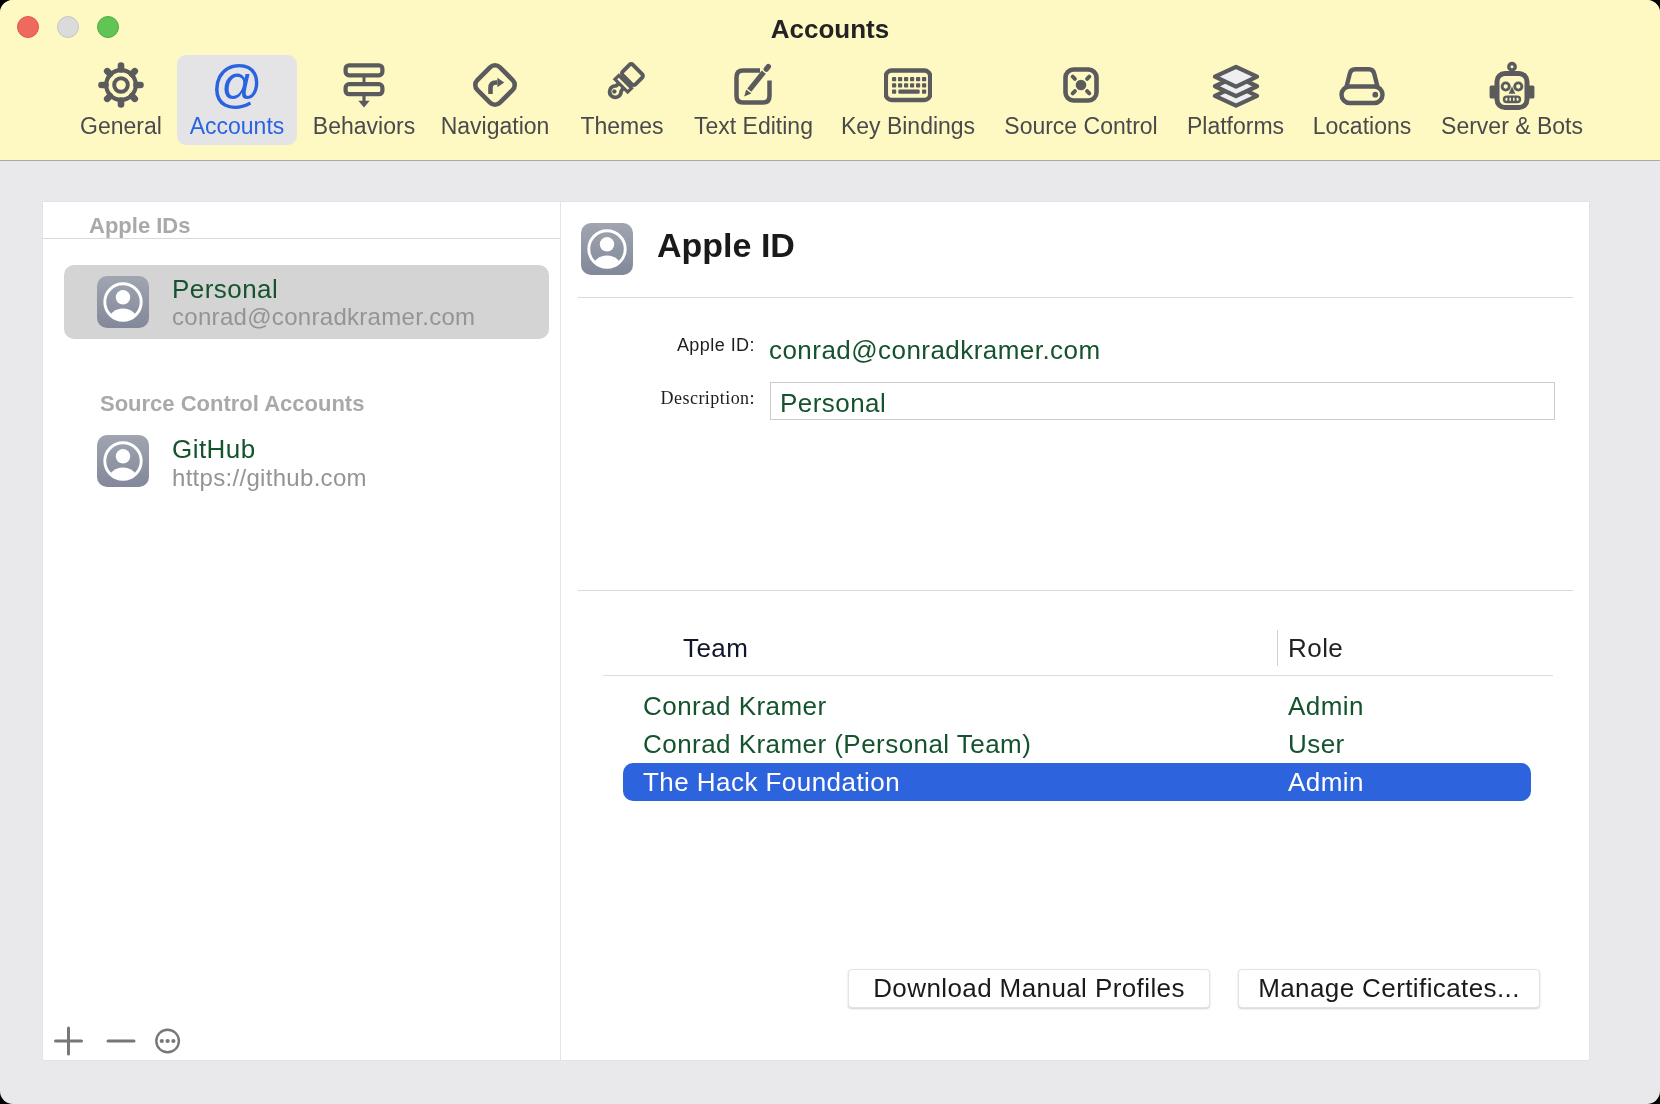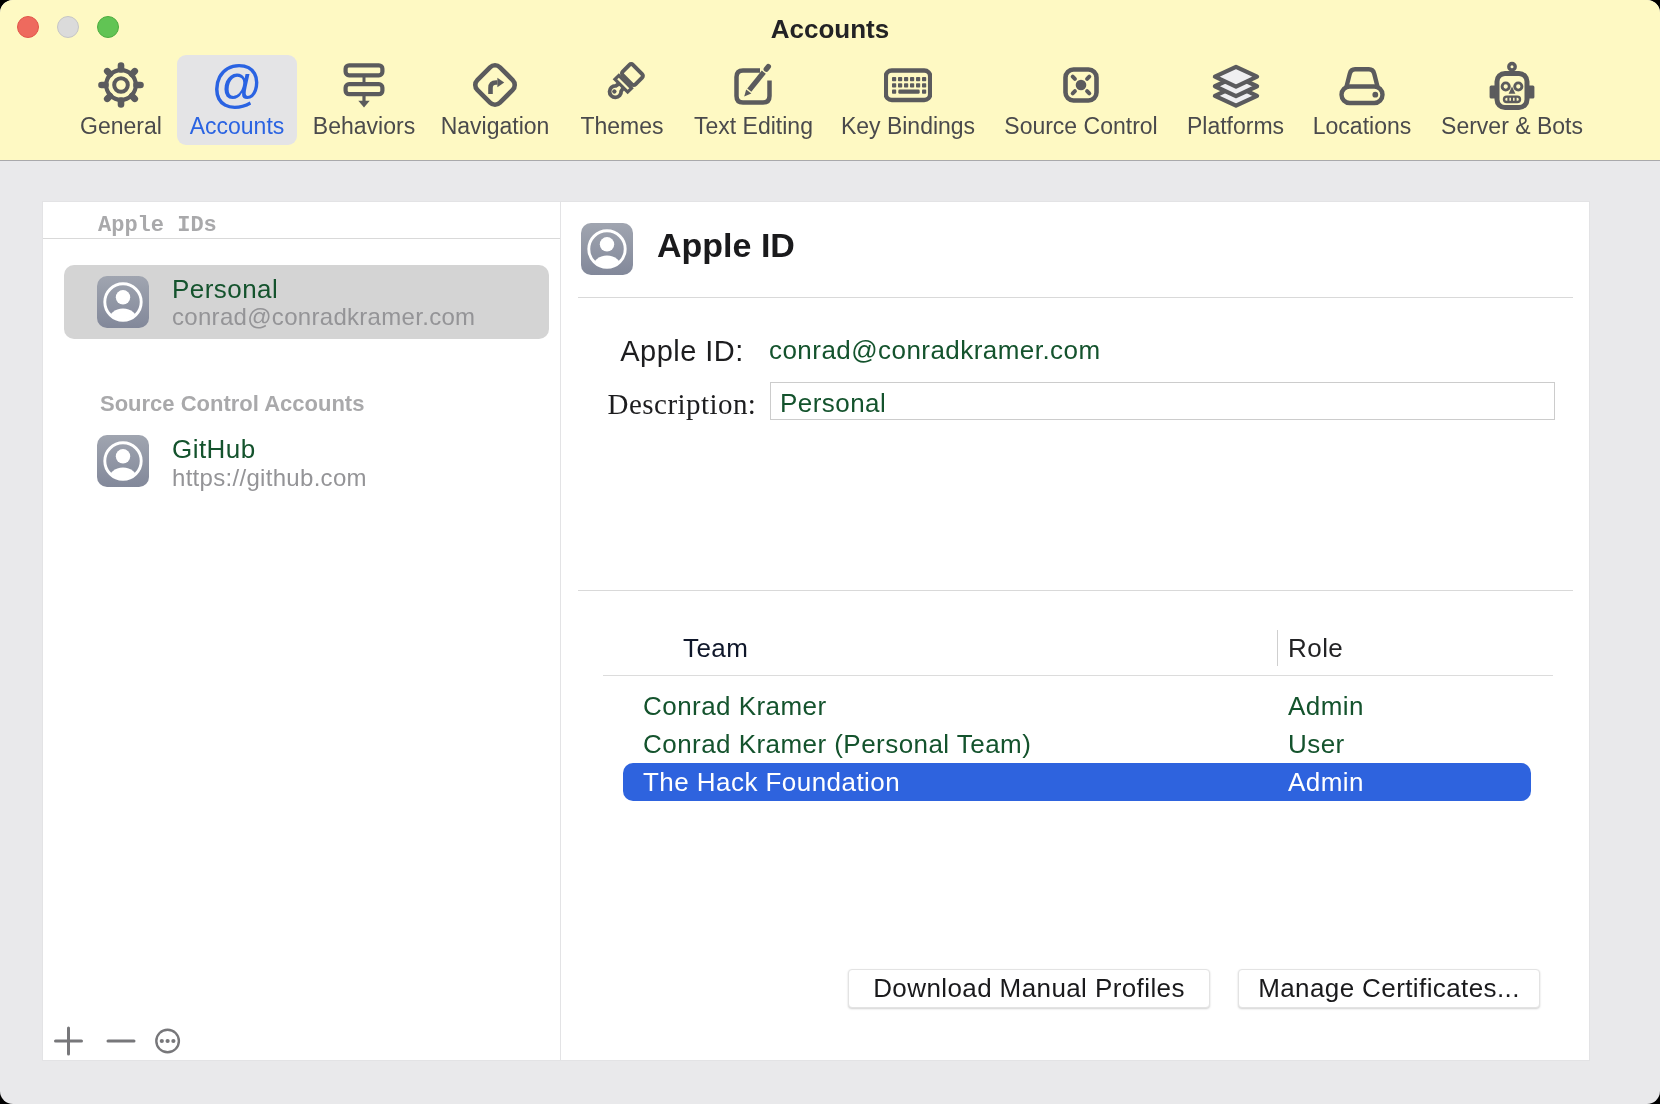--- a/index.html
+++ b/index.html
@@ -31,21 +31,21 @@
   .titem.sel .lb { color:#2A63E2; }
   .panel { position:absolute; background:#fff; border:1px solid #E3E3E5; }
   .avatar {
     position:absolute; width:52px; height:52px; border-radius:10px;
     background:linear-gradient(#A0A5B0, #82889A);
   }
   .sechead { position:absolute; font-size:22px; font-weight:bold; color:#A9A9AB; white-space:nowrap; }
   .hair { position:absolute; height:1px; background:#D9D9D9; }
   .t26 { position:absolute; font-size:26px; color:#14532d; white-space:nowrap; letter-spacing:0.45px; }
   .t25g { position:absolute; font-size:24px; color:#949497; white-space:nowrap; letter-spacing:0.3px; }
-  .rlabel { position:absolute; font-size:29px; color:#1D1D1F; text-align:center; white-space:nowrap; letter-spacing:0.45px;margin-left:24px; }
+  .rlabel { position:absolute; font-size:18px; color:#1D1D1F; text-align:right; white-space:nowrap; letter-spacing:0.45px; }
   .btn {
     position:absolute; height:39px; background:#fff; border:1px solid #E3E3E3;
     border-radius:4px; font-size:26px; color:#1A1A1C; text-align:center;
     box-shadow:0 1px 2px rgba(0,0,0,0.18); line-height:37px; letter-spacing:0.4px;
   }
 </style>
 </head>
 <body>
 <div class="window">
   <div class="toolbar">
@@ -183,21 +183,21 @@
             <line x1="20.4" y1="35.8" x2="20.4" y2="40.8"></line>
             <line x1="24" y1="35.8" x2="24" y2="40.8"></line>
             <line x1="27.6" y1="35.8" x2="27.6" y2="40.8"></line>
           </g>
       </svg>
       <div class="lb">Server &amp; Bots</div>
     </div>
   </div>
 
   <div class="panel" style="left:42px; top:201px; width:526px; height:860px;">
-    <div class="sechead" style="left:55px; top:11px;font-family:Liberation Mono, monospace;">Apple IDs</div>
+    <div class="sechead" style="left:46px; top:11px;">Apple IDs</div>
     <div class="hair" style="left:0; top:36px; width:526px;"></div>
     <div style="position:absolute; left:21px; top:63px; width:485px; height:74px; background:#D4D4D4; border-radius:10px;"></div>
     <div class="avatar" style="left:54px; top:74px;"><svg width="52" height="52" viewBox="0 0 52 52">
       <defs>
             <clipPath id="pc1">
               <circle cx="26" cy="26" r="17.4"></circle>
             </clipPath>
           </defs>
       <circle cx="26" cy="26" r="18.2" fill="none" stroke="#fff" stroke-width="2.9"></circle>
       <circle cx="26" cy="21.3" r="7.2" fill="#fff"></circle>

